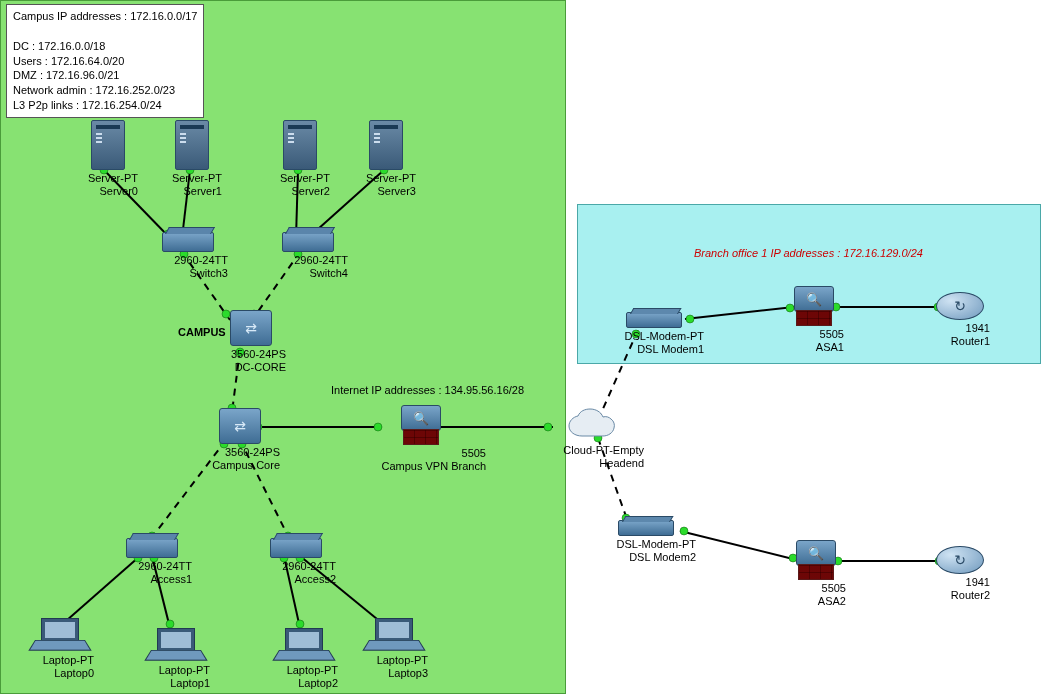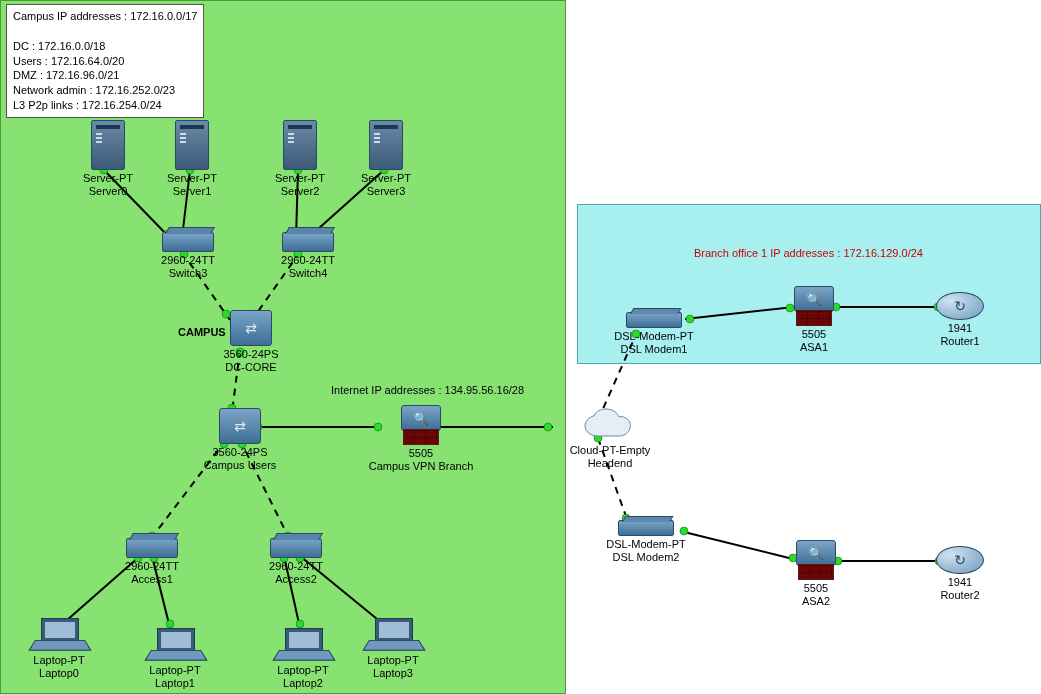--- a/index.html
+++ b/index.html
@@ -43,21 +43,21 @@
   .floating-label {
     position: absolute;
     font-size: 11px;
     color: #000;
     white-space: nowrap;
   }
   .floating-label.red { color: #c00; }
 
   .node {
     position: absolute;
-    text-align: center;
+    text-align: right;
   }
   .node .label {
     margin-top: 2px;
     line-height: 1.15;
     white-space: nowrap;
   }
   .icon {
     margin: 0 auto;
     position: relative;
   }
@@ -273,21 +273,21 @@
   <div class="note" style="left:6px; top:4px;">Campus IP addresses : 172.16.0.0/17
 
 DC : 172.16.0.0/18
 Users : 172.16.64.0/20
 DMZ : 172.16.96.0/21
 Network admin : 172.16.252.0/23
 L3 P2p links : 172.16.254.0/24</div>
 
   <div class="floating-label" style="left:178px; top:326px; font-weight:bold;">CAMPUS</div>
   <div class="floating-label" style="left:331px; top:384px;">Internet IP addresses : 134.95.56.16/28</div>
-  <div class="floating-label red" style="left:694px; top:247px;">Branch office 1 IP addresses : 172.16.129.0/24</div>
+  <div class="floating-label red" style="left:694px; top:247px;font-style:italic;">Branch office 1 IP addresses : 172.16.129.0/24</div>
 
   <div class="node" style="left:78px; top:120px; width:60px;">
     <div class="icon server"></div>
     <div class="label"><span>Server-PT</span><br><span>Server0</span></div>
   </div>
   <div class="node" style="left:162px; top:120px; width:60px;">
     <div class="icon server"></div>
     <div class="label"><span>Server-PT</span><br><span>Server1</span></div>
   </div>
   <div class="node" style="left:270px; top:120px; width:60px;">
@@ -308,32 +308,32 @@
     <div class="label"><span>2960-24TT</span><br><span>Switch4</span></div>
   </div>
 
   <div class="node" style="left:216px; top:310px; width:70px;">
     <div class="icon l3switch"></div>
     <div class="label"><span>3560-24PS</span><br><span>DC-CORE</span></div>
   </div>
 
   <div class="node" style="left:200px; top:408px; width:80px;">
     <div class="icon l3switch"></div>
-    <div class="label"><span>3560-24PS</span><br><span>Campus Users</span></div>
+    <div class="label"><span>3560-24PS</span><br><span>Campus Core</span></div>
   </div>
 
   <div class="node" style="left:356px; top:405px; width:130px;">
     <div class="icon asa">
         <div class="top">🔍</div>
         <div class="bricks"></div>
       </div>
     <div class="label"><span>5505</span><br><span>Campus VPN Branch</span></div>
   </div>
 
-  <div class="node" style="left:560px; top:408px; width:100px;">
+  <div class="node" style="left:544px; top:408px; width:100px;">
     <div class="icon cloud">
       <svg viewBox="0 0 60 34">
           <path d="M18 28c-7 0-13-4-13-10 0-5 4-9 9-10 2-5 7-7 12-7 6 0 11 3 13 8 3-1 6 0 8 2 3 2 4 6 3 9-1 5-6 8-11 8H18z" fill="#e6edf3" stroke="#6a8aa6"></path>
         </svg>
     </div>
     <div class="label"><span>Cloud-PT-Empty</span><br><span>Headend</span></div>
   </div>
 
   <div class="node" style="left:112px; top:538px; width:80px;">
     <div class="icon switch"></div>

